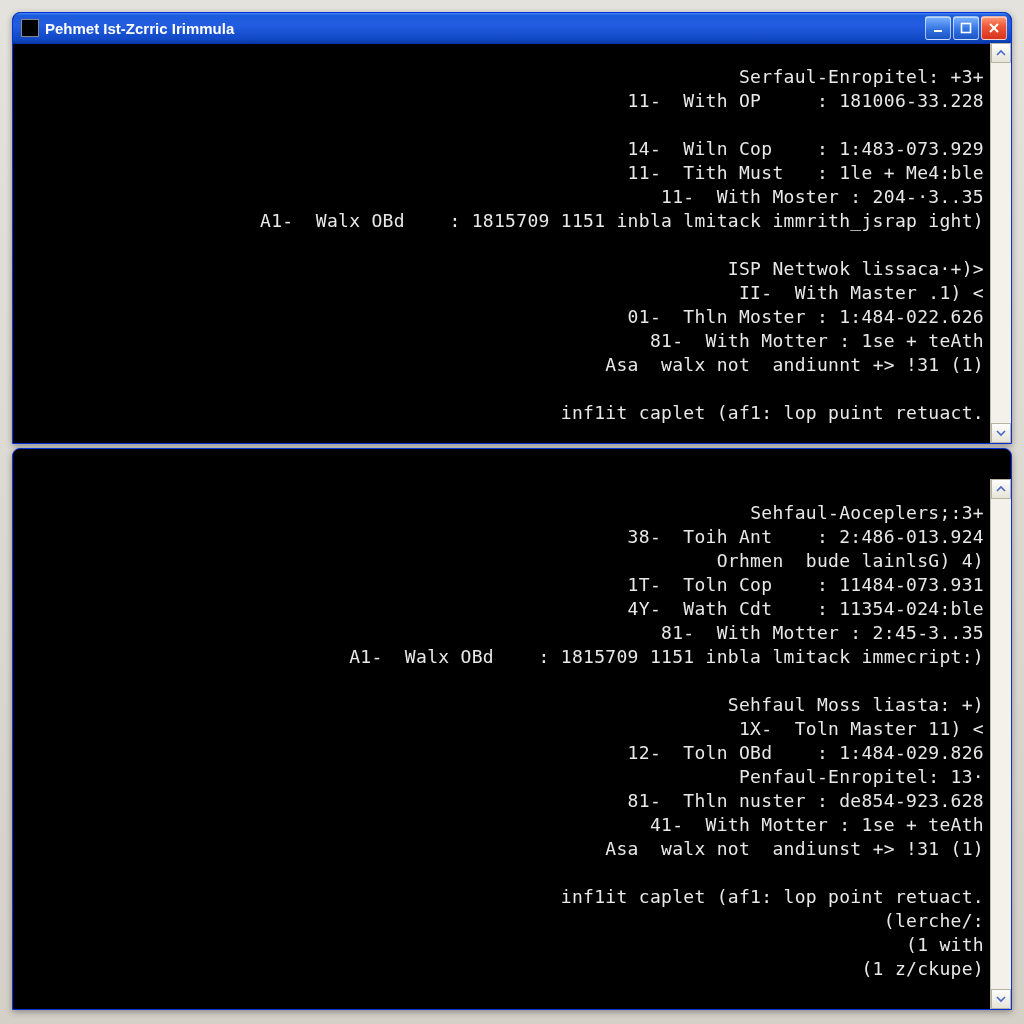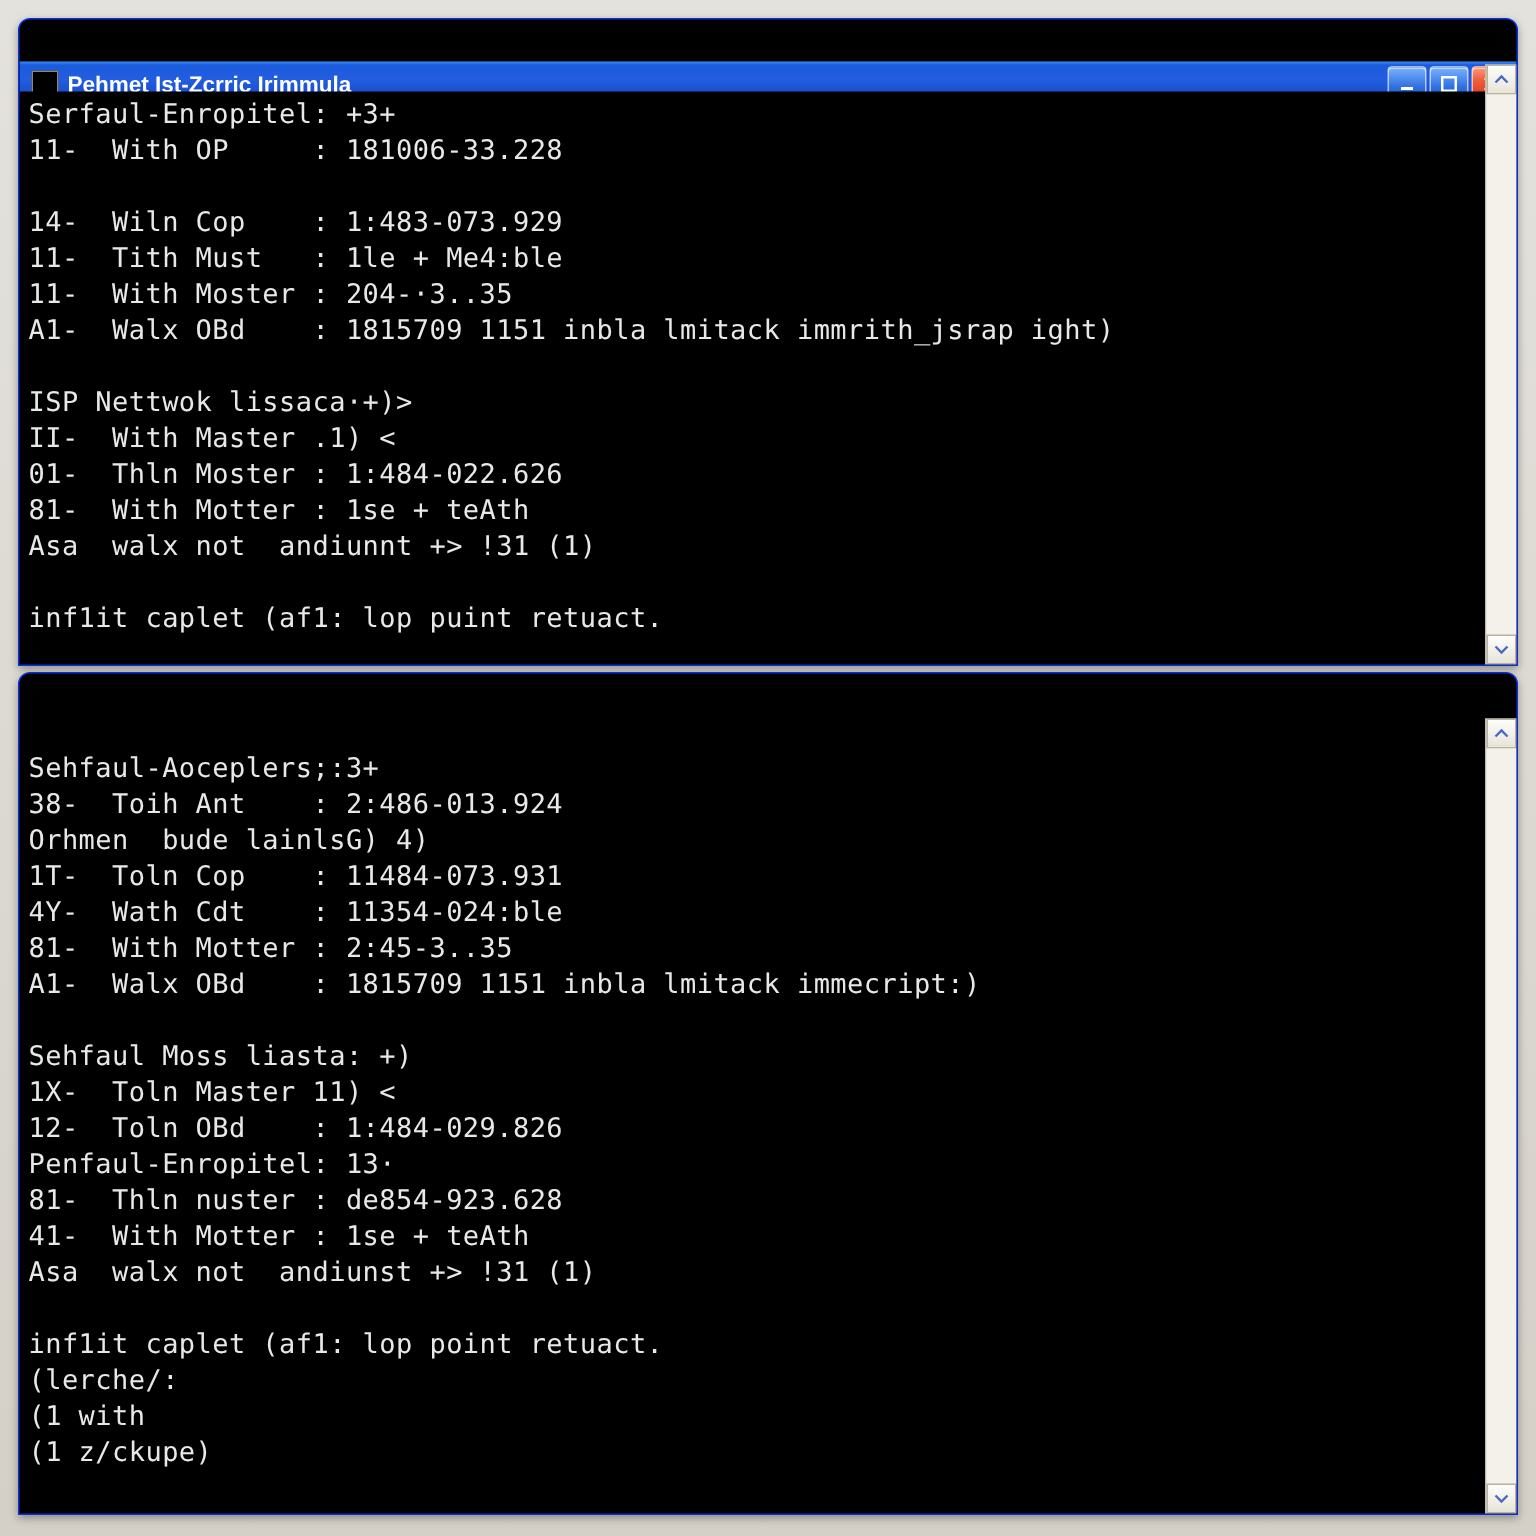--- a/index.html
+++ b/index.html
@@ -38,21 +38,20 @@
     height: 30px;
     padding: 0 4px 0 8px;
     background: linear-gradient(to bottom,
       #3c8cff 0%, #1b5bdc 8%, #235de0 40%, #1048c5 88%, #0a3aa5 100%);
     color: #fff;
     font-family: "Tahoma", "Segoe UI", sans-serif;
     font-size: 15px;
     font-weight: bold;
     border-bottom: 1px solid #0831a9;
     user-select: none;
-    margin-top: 28px;
   }
   .titlebar .appicon {
     width: 16px; height: 16px;
     margin-right: 6px;
     background: #000;
     border: 1px solid #888;
     display: inline-block;
   }
   .titlebar .title { flex: 1; white-space: nowrap; overflow: hidden; text-overflow: ellipsis; }
   .titlebar .ctrls { display: flex; gap: 2px; }
@@ -83,20 +82,21 @@
   .console {
     flex: 1;
     background: #000;
     color: #e8e8e8;
     font-size: 18px;
     line-height: 24px;
     white-space: pre;
     padding: 4px 6px;
     letter-spacing: 0.3px;
     overflow: hidden;
+    text-align: right;
   }
   .scrollbar {
     width: 20px;
     background: #ece9d8;
     border-left: 1px solid #c0bcae;
     display: flex;
     flex-direction: column;
   }
   .sb-btn {
     width: 20px; height: 20px;

